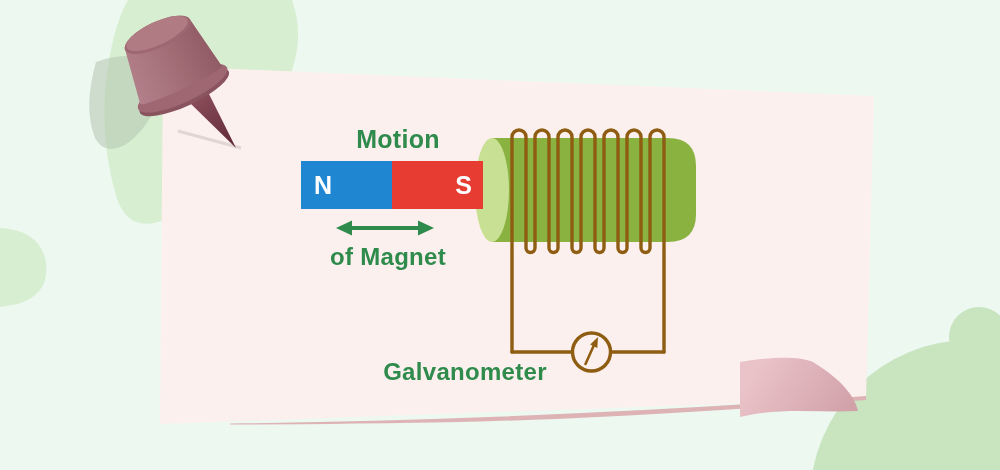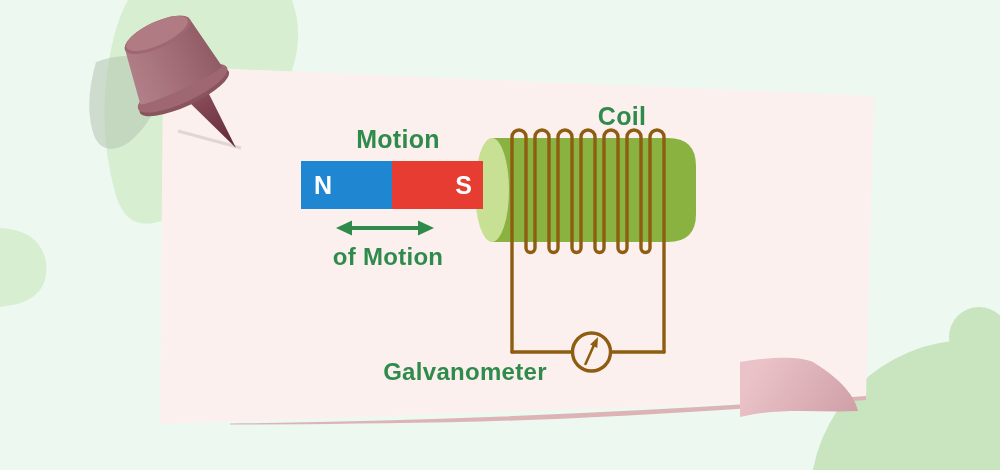--- a/index.html
+++ b/index.html
@@ -110,22 +110,21 @@
     </g>
 
     <g stroke="#2e8b4b">
       <path d="M 348 228 L 422 228" stroke-width="4.2"></path>
       <polygon points="336,228 352,220.5 352,235.5" fill="#2e8b4b" stroke="none"></polygon>
       <polygon points="434,228 418,220.5 418,235.5" fill="#2e8b4b" stroke="none"></polygon>
     </g>
   </svg>
 
   <div class="lbl lbl-magnet">Motion</div>
-  <div class="lbl lbl-coil">Coil</div>
   <div class="lbl lbl-direction">
-    <div>of Motion</div>
+    <div>of Magnet</div>
   </div>
   <div class="lbl lbl-galvo">Galvanometer</div>
 
   <div class="pole pole-n">N</div>
   <div class="pole pole-s">S</div>
 
 </div>
 
 </body></html>

